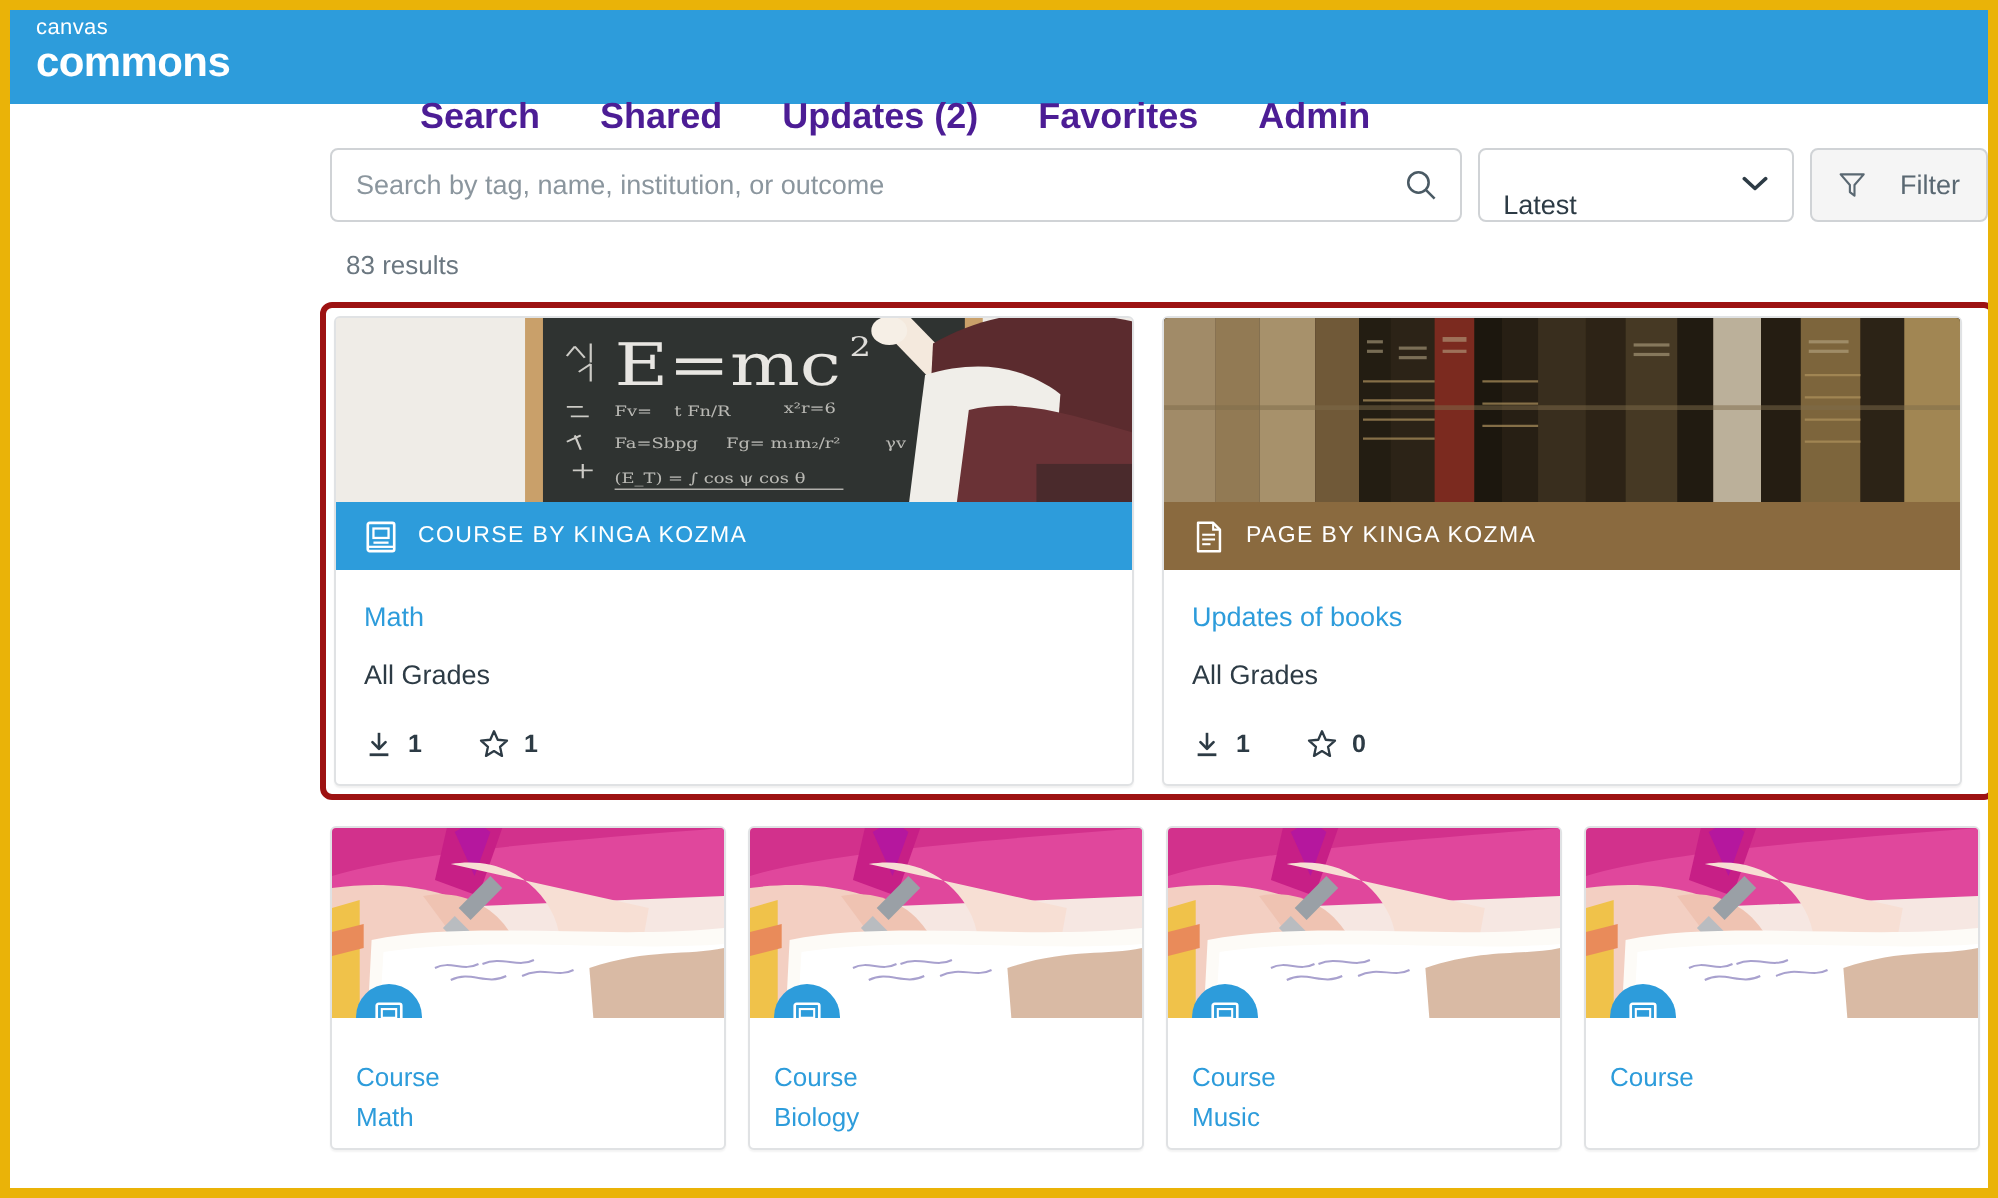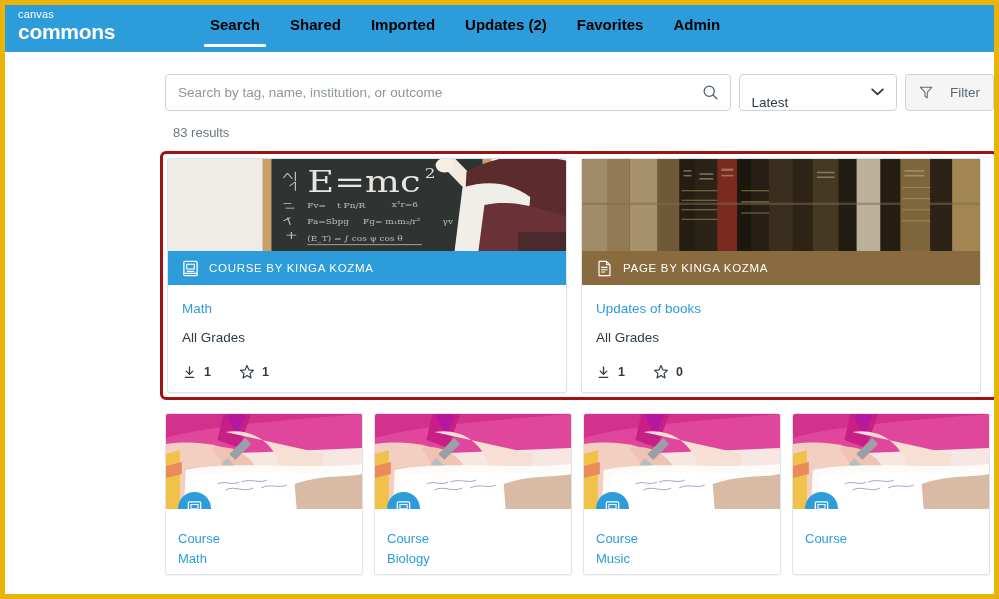--- a/index.html
+++ b/index.html
@@ -45,26 +45,27 @@
     display: block;
   }
   .nav {
     display: flex;
     align-items: flex-start;
     padding-top: 11px;
     gap: 0px;
   }
   .nav-item {
     position: relative;
-    color: #000000;
-    font-size: 15px;
+    color: #4c1d95;
+    font-size: 18px;
     font-weight: bold;
     padding: 0 15px 14px 15px;
     cursor: pointer;
     white-space: nowrap;
+    margin-top: 32px;
   }
   .nav-item.active::after {
     content: "";
     position: absolute;
     left: 9px; right: 9px; bottom: 0;
     height: 3px;
     background: #fff;
     border-radius: 1px;
   }
 
@@ -272,21 +273,20 @@
 <div class="frame">
 
   <div class="header">
     <div class="logo">
       <span class="logo-top">canvas</span>
       <span class="logo-bottom">commons</span>
     </div>
     <div class="nav">
       <div class="nav-item active">Search</div>
       <div class="nav-item">Shared</div>
-      <div class="nav-item">Imported</div>
       <div class="nav-item">Updates (2)</div>
       <div class="nav-item">Favorites</div>
       <div class="nav-item">Admin</div>
     </div>
   </div>
 
   <div class="content">
 
     <div class="toolbar">
       <div class="search-box">

